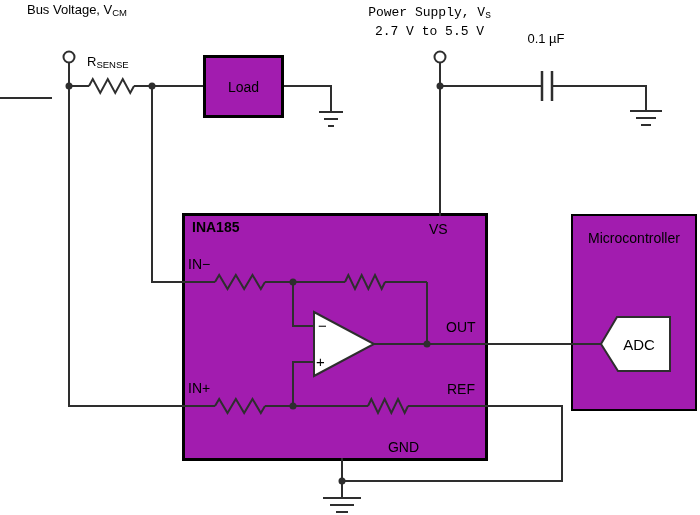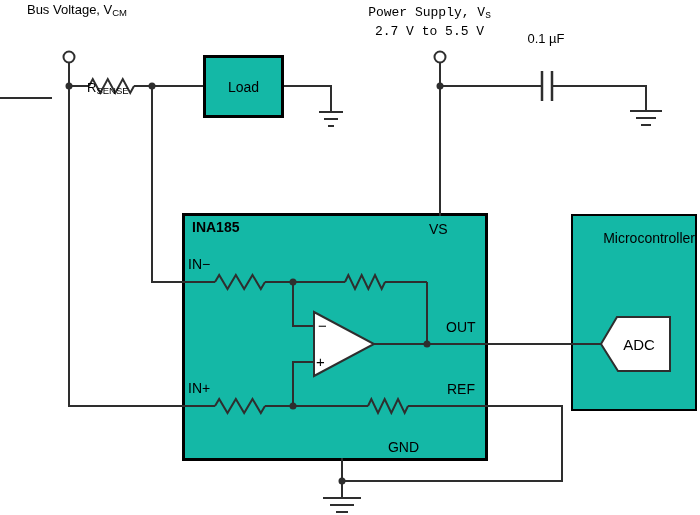--- a/index.html
+++ b/index.html
@@ -7,36 +7,36 @@
   }
   html,body{margin:0;padding:0;background:#fff;}
   .stage{
     position:relative; width:700px; height:515px; overflow:hidden;
     background:var(--background);
     font-family:"Liberation Sans", sans-serif;
     color:var(--text);
   }
   .layer{position:absolute; inset:0;}
   
-  .box{position:absolute; background:#14b8a6; box-sizing:border-box;}
+  .box{position:absolute; background:#a21caf; box-sizing:border-box;}
   .load-box{left:203px; top:55px; width:81px; height:63px; border:3px solid var(--border);
             display:flex; align-items:center; justify-content:center; font-size:14px;}
   .ina-box{left:182px; top:213px; width:306px; height:248px; border:3px solid var(--border);}
-  .mcu-box{left:571px; top:214px; width:126px; height:197px; border:2px solid var(--border); text-align:right;}
+  .mcu-box{left:571px; top:214px; width:126px; height:197px; border:2px solid var(--border); text-align:center;}
   .mcu-title{margin-top:14px; font-size:14px;}
   
   svg{position:absolute; inset:0; pointer-events:none;}
   .wire{stroke:var(--wire); stroke-width:2; fill:none;}
   .plate{stroke:var(--wire); stroke-width:2.5; fill:none;}
   .dot{fill:var(--wire); stroke:none;}
   .term{fill:#fff; stroke:var(--wire); stroke-width:2;}
   .shape{fill:#fff; stroke:var(--wire); stroke-width:2;}
   
   .ann{position:absolute; font-size:13px; line-height:16px; text-align:center; white-space:nowrap;}
-  .lbl{position:absolute; font-size:13px; white-space:nowrap;margin-top:26px;}
+  .lbl{position:absolute; font-size:13px; white-space:nowrap;}
   .pin{position:absolute; font-size:14px; white-space:nowrap;}
   .sub{font-size:9.5px; vertical-align:-2px; letter-spacing:0;}
   .ina-title{position:absolute; left:192px; top:219px; font-size:14px; font-weight:bold;}
   .sign{position:absolute; font-size:15px; line-height:15px;}
   .adc-lbl{position:absolute; left:610px; top:336px; width:58px; text-align:center; font-size:15px;}
   .gnd-lbl{position:absolute; left:335px; top:439px; width:45px; text-align:center; font-size:14px;margin-left:46px;}
 </style>
 </head>
 <body>
 

